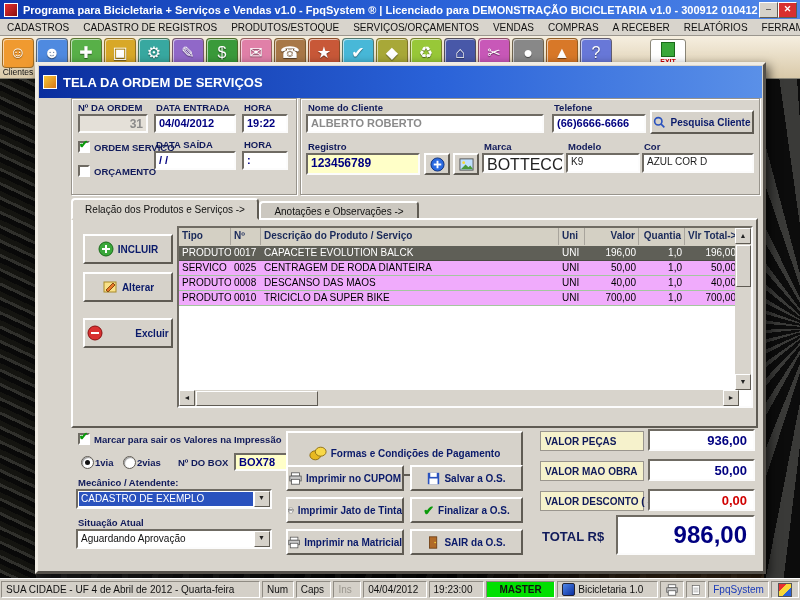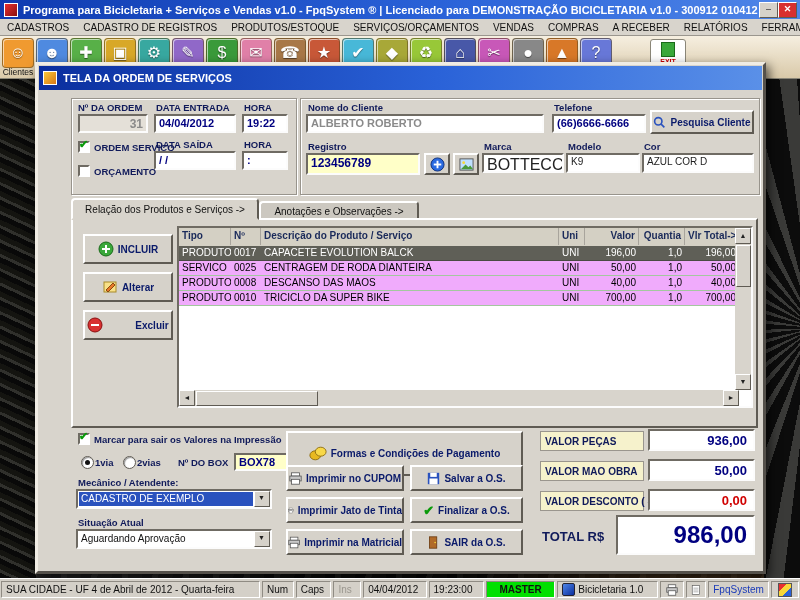--- a/index.html
+++ b/index.html
@@ -34,23 +34,23 @@
         color:#fff;font-size:16px;line-height:27px;text-align:center;text-shadow:0 1px 1px rgba(0,0,0,.5);cursor:pointer;}
   .tblabel{position:absolute;left:0;top:31px;width:36px;text-align:center;font-size:8.5px;color:#111;}
   .exitico{position:absolute;top:3px;left:650px;width:34px;height:28px;background:#fff;border:1px solid #8a8678;
         border-radius:3px;text-align:center;cursor:pointer;}
   .exitico .door{display:block;margin:2px auto 0;width:12px;height:13px;background:#3aa83a;border:1px solid #1a6a1a;}
   .exitico .xt{display:block;font-size:7px;font-weight:bold;color:#d00000;line-height:9px;}
   
   .win{position:absolute;left:35px;top:62px;width:731px;height:512px;background:#d8d4cc;
         border:3px solid;border-color:#f0ece4 #55514b #55514b #f0ece4;box-sizing:border-box;
         box-shadow:3px 4px 10px rgba(0,0,0,.65);}
-  .wtitle{position:absolute;left:1px;top:1px;right:1px;height:24px;
+  .wtitle{position:absolute;left:1px;top:1px;right:1px;height:32px;
         background:linear-gradient(90deg,#0a2e9e,#2a62d8 55%,#5a90e8);
-        color:#fff;font-size:11px;font-weight:bold;display:flex;align-items:center;gap:6px;padding-left:4px;}
+        color:#fff;font-size:13px;font-weight:bold;display:flex;align-items:center;gap:6px;padding-left:4px;}
   .wicon{width:12px;height:12px;background:linear-gradient(135deg,#f8c838,#d87818);border:1px solid #fff;}
   .grp{position:absolute;border:1px solid #98948c;box-shadow:inset 1px 1px 0 #fff,1px 1px 0 #fff;}
   .lbl{position:absolute;font-size:9.5px;font-weight:bold;color:#101a5a;white-space:nowrap;}
   .fld{position:absolute;background:#fff;border:2px solid;border-color:#6f6b63 #fcfcfc #fcfcfc #6f6b63;
         box-sizing:border-box;font-size:11px;font-weight:bold;color:#000080;padding:1px 3px;
         white-space:nowrap;overflow:hidden;}
   .fld.grayval{background:#e4e0d8;color:#8a8a8a;text-align:right;font-size:12px;}
   .fld.grayname{color:#8a8a8a;font-weight:bold;}
   .fld.yellow{background:#ffffc8;font-size:12px;}
   .btn{position:absolute;background:#d6d2ca;border:2px solid;border-color:#fff #5f5b53 #5f5b53 #fff;
@@ -231,21 +231,21 @@
           </svg>
         <span>INCLUIR</span>
       </div>
       <div class="btn" style="left:10px;top:52px;width:90px;height:30px;">
         <svg viewBox="0 0 16 16" width="16" height="16">
             <rect x="2" y="3" width="12" height="10" fill="#f8e088" stroke="#a88a28"></rect>
             <path d="M4 11 L11 4 L13 6 L6 13 Z" fill="#e87828" stroke="#8a4a10"></path>
           </svg>
         <span>Alterar</span>
       </div>
-      <div class="btn" style="left:10px;top:90px;width:90px;height:30px;gap:32px;">
+      <div class="btn" style="left:10px;top:98px;width:90px;height:30px;gap:32px;">
         <svg viewBox="0 0 16 16" width="16" height="16">
             <circle cx="8" cy="8" r="7" fill="#d83030" stroke="#8a1010"></circle>
             <rect x="4" y="7" width="8" height="2" fill="#fff"></rect>
           </svg>
         <span>Excluir</span>
       </div>
 
       <div class="grid" style="left:104px;top:6px;width:576px;height:182px;">
         <div class="ghead">
           <span class="gcell c0">Tipo</span><span class="gcell c1">Nº</span><span class="gcell c2">Descrição do Produto / Serviço</span><span class="gcell c3">Uni</span><span class="gcell c4">Valor</span><span class="gcell c5">Quantia</span><span class="gcell c6">Vlr Total-&gt;</span>

